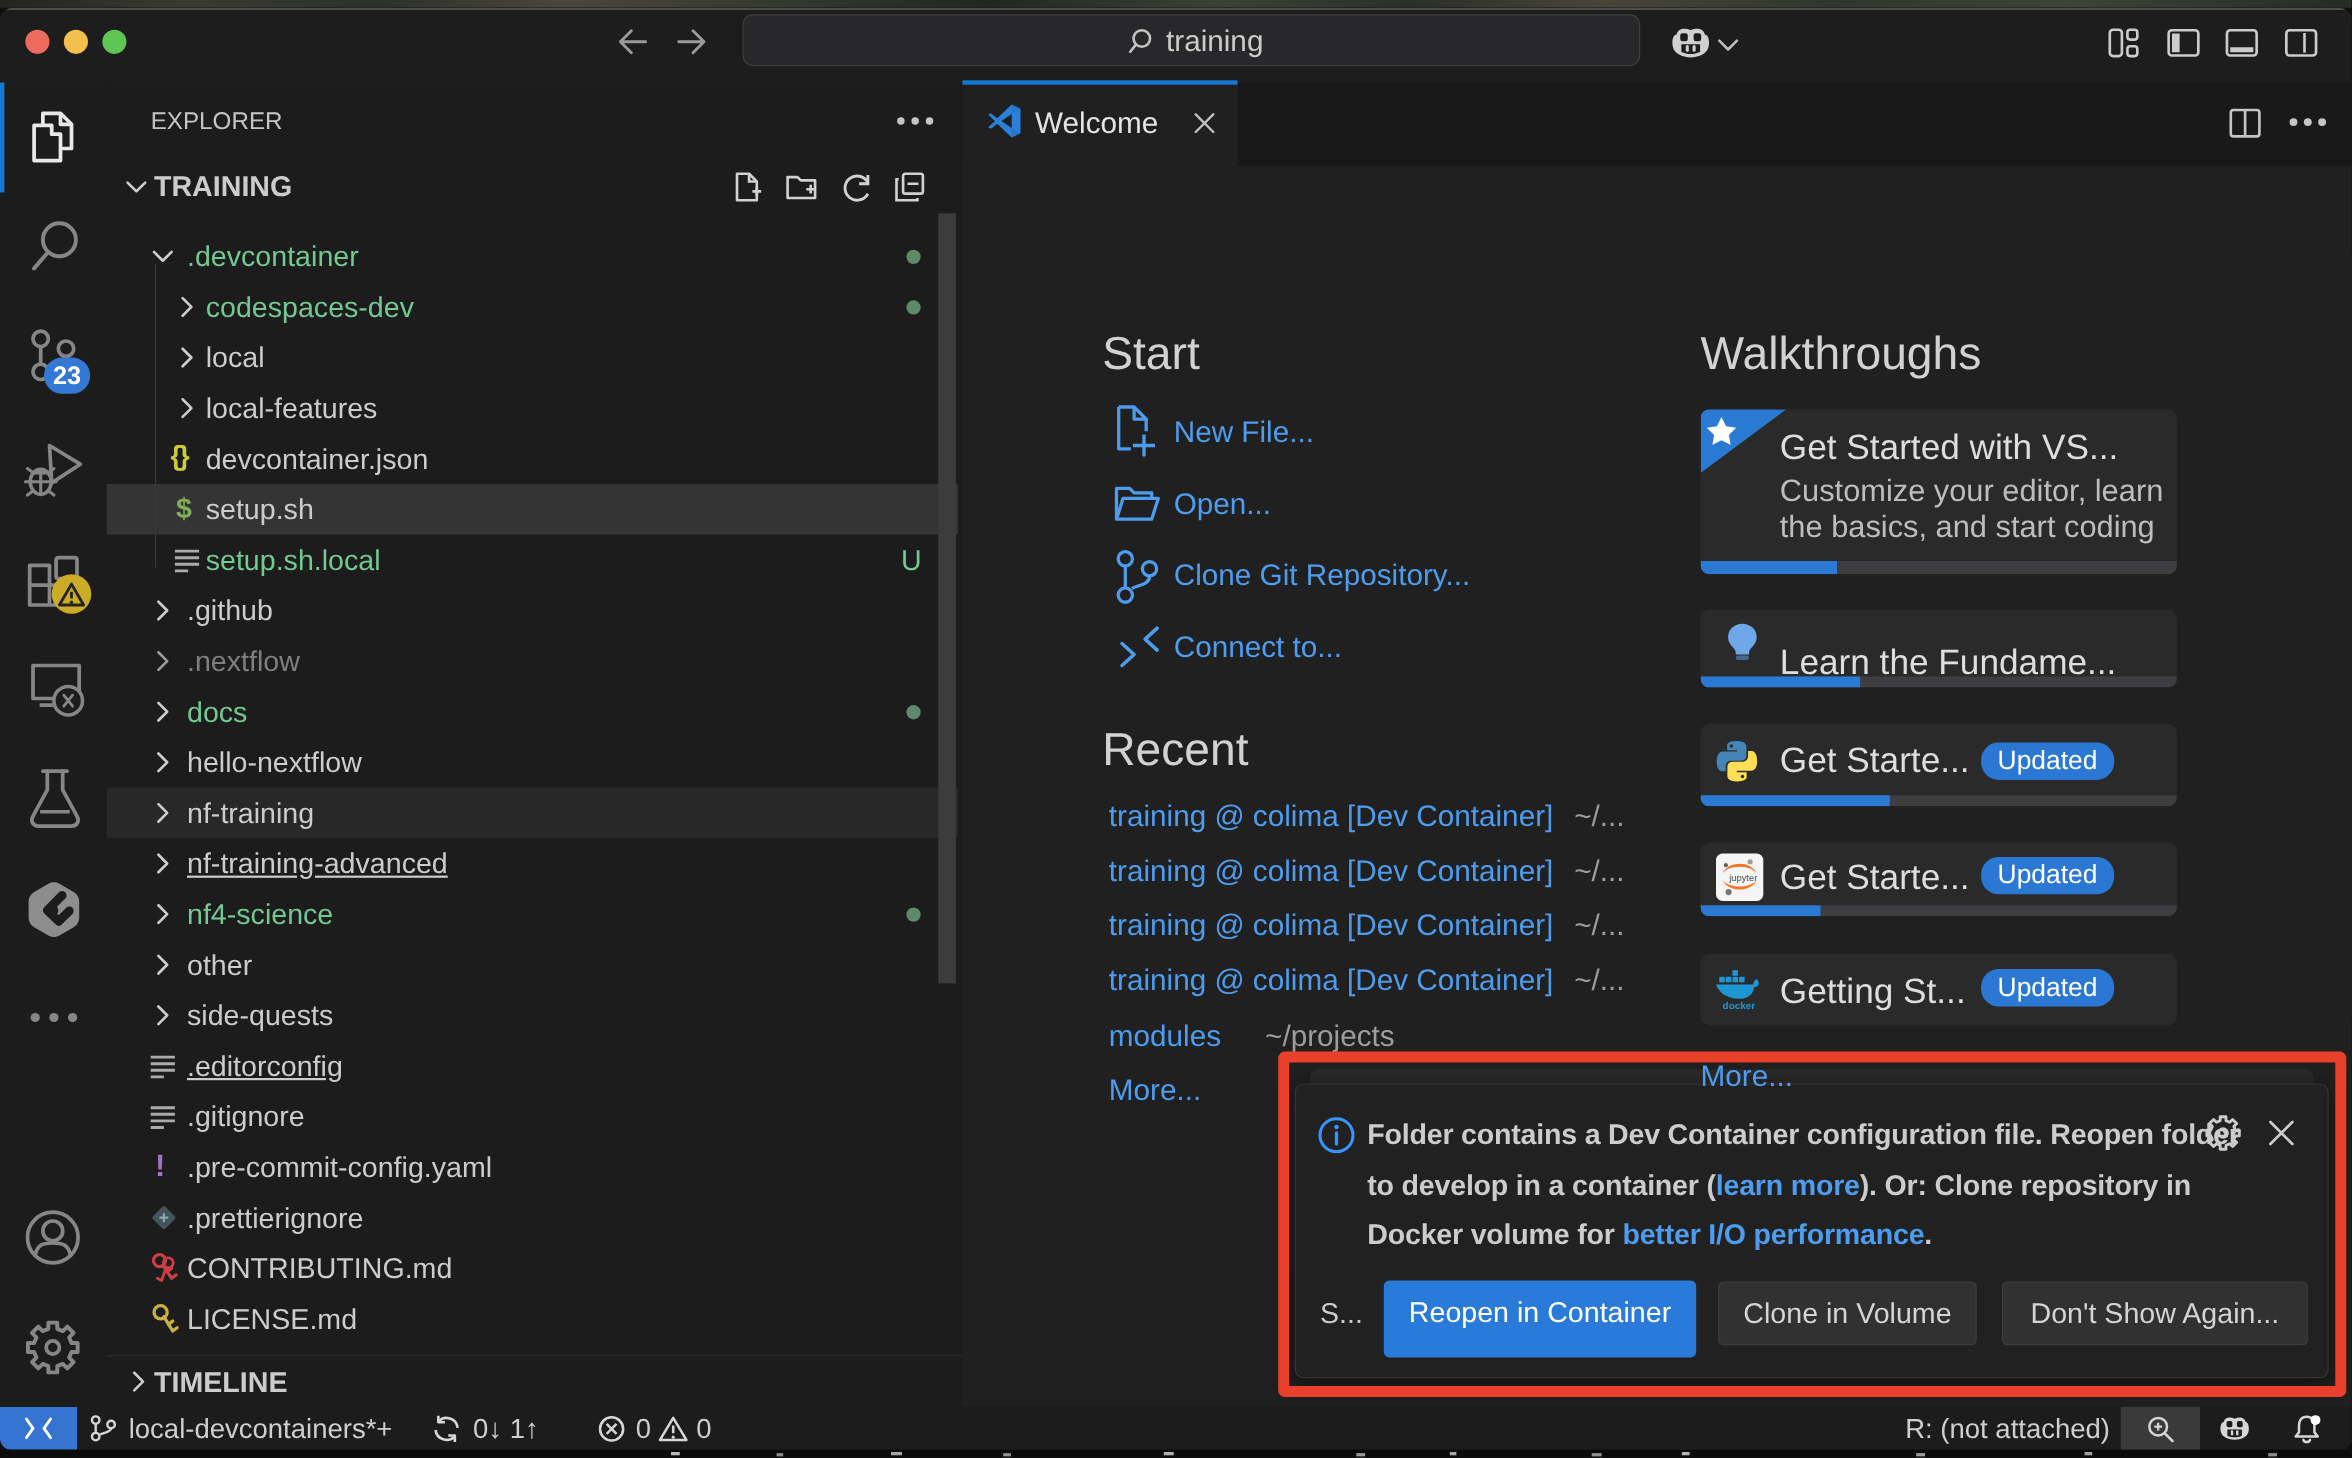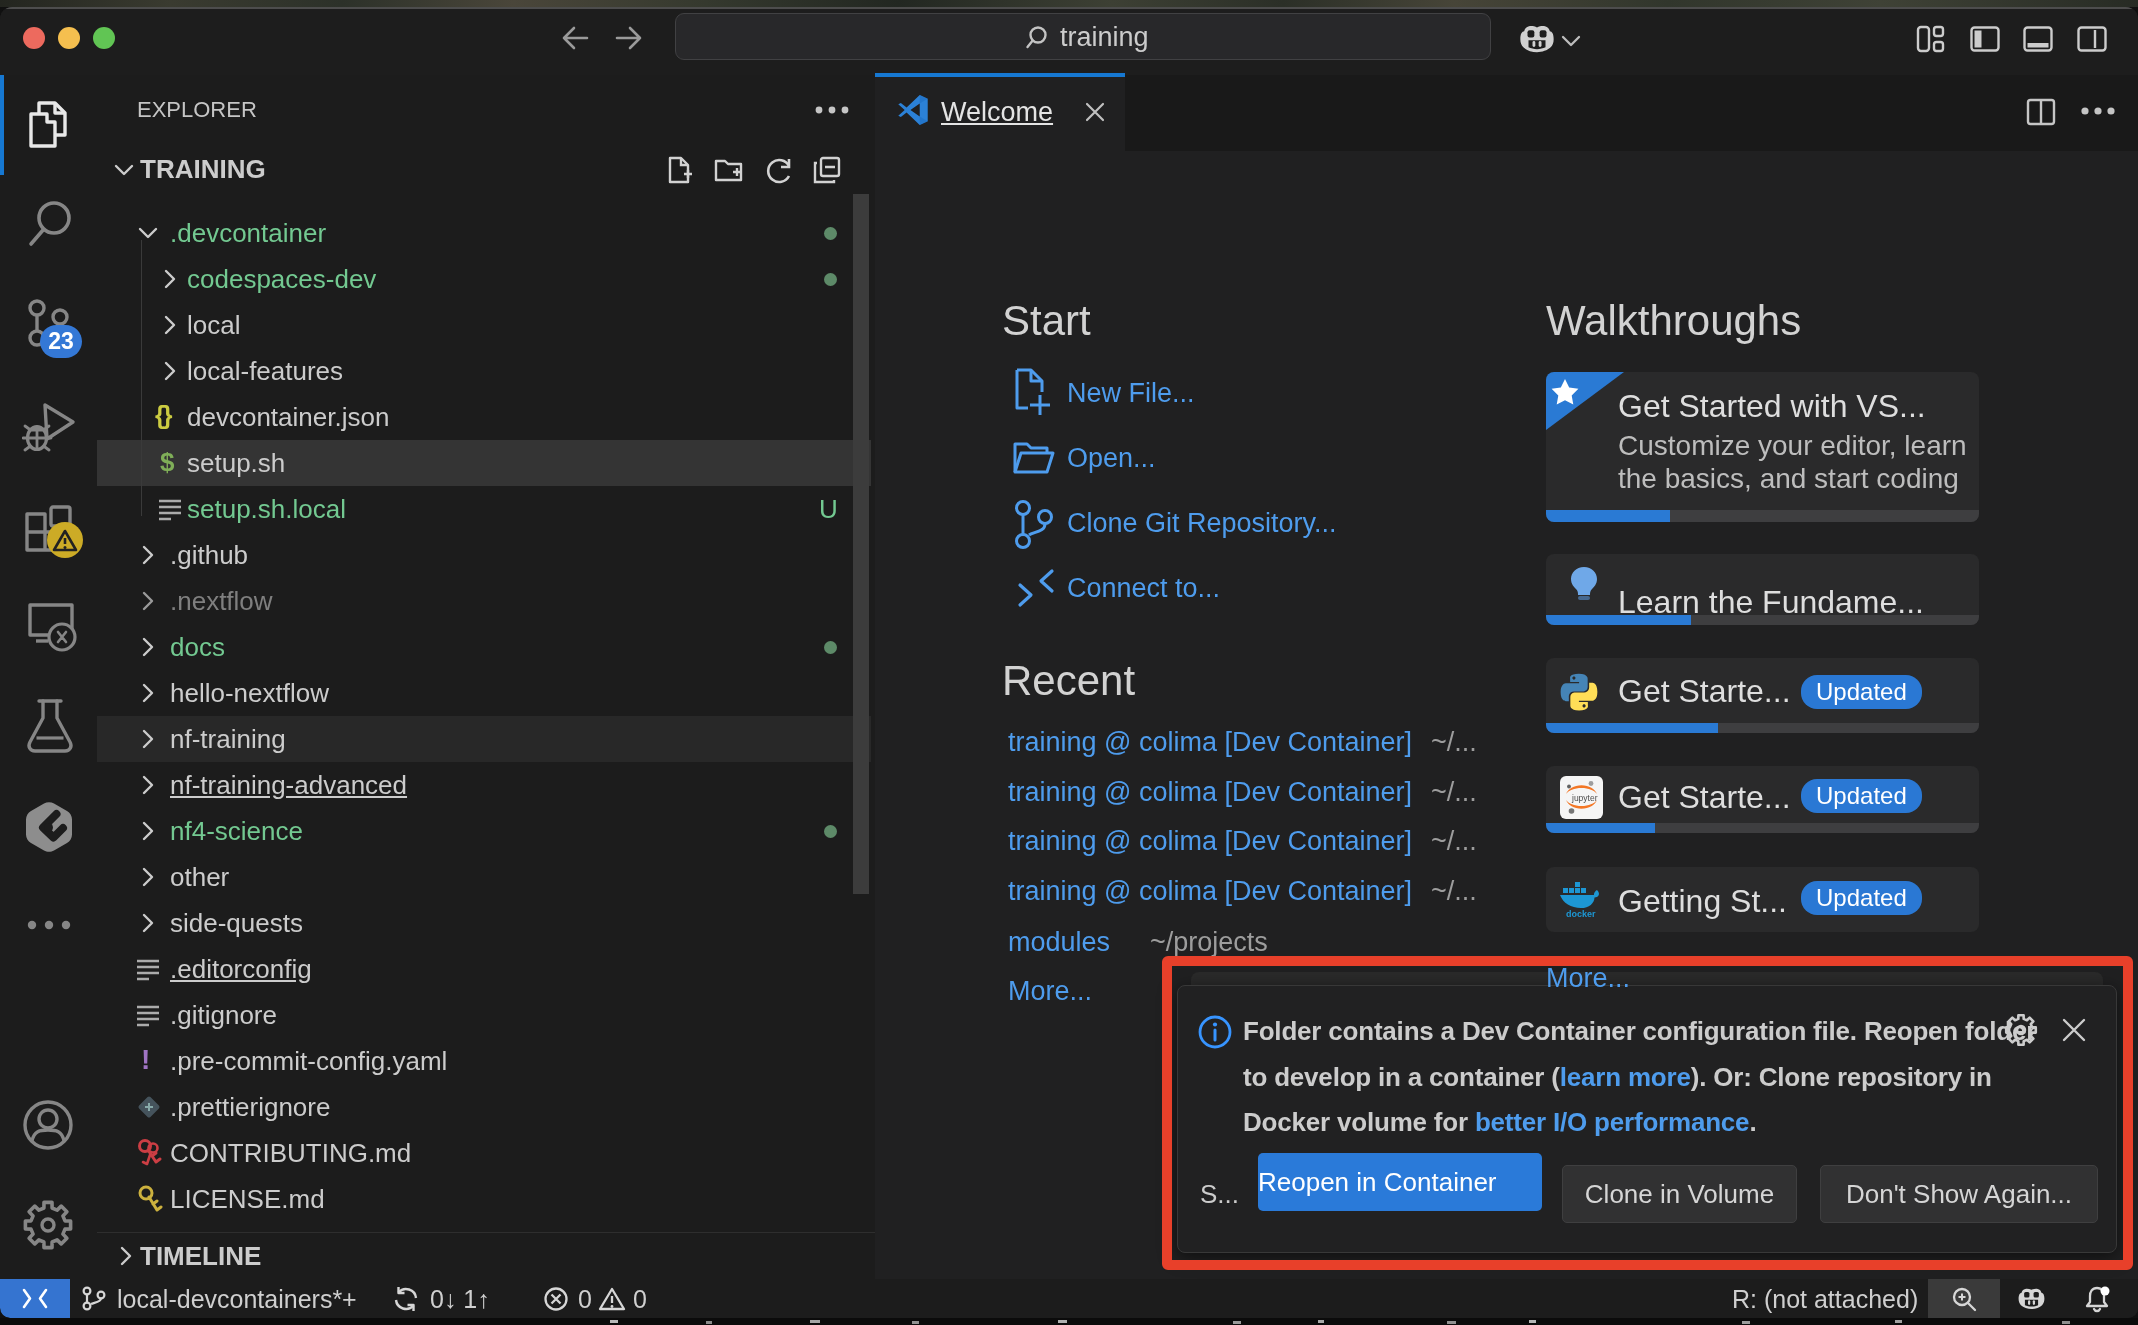--- a/index.html
+++ b/index.html
@@ -346,21 +346,21 @@
         <span class="abs" style="left:43px; top:8px; font-size:26px; font-weight:bold; color:#cccccc;">TIMELINE</span>
       </div>
     </div>
     <div id="editor" class="abs">
       <div class="abs" style="left:0; top:0; width:1263px; height:76px; background:#191919;"></div>
       <div class="abs" style="left:0; top:0; width:250px; height:76px; background:#202021;">
         <svg class="abs" style="left:22px; top:19px;" width="32" height="32" viewBox="0 0 100 100">
           <path fill="#2c8ceb" d="M71 3 L30 42 L12 28 L4 32 L24 50 L4 68 L12 72 L30 58 L71 97 L96 85 V15 Z M71 30 V70 L42 50 Z" opacity="0.9"></path>
           <path fill="#1e6fc4" d="M71 3 L96 15 L71 30 Z M71 70 L96 85 L71 97 Z" opacity="0.6"></path>
         </svg>
-        <span class="abs" style="left:66px; top:22px; font-size:27px; color:#e4e4e4;text-decoration:underline;">Welcome</span>
+        <span class="abs" style="left:66px; top:22px; font-size:27px; color:#e4e4e4;">Welcome</span>
         <svg class="abs" style="left:208px; top:25px;" width="24" height="24" viewBox="0 0 24 24">
             <path d="M4 4 L20 20 M20 4 L4 20" stroke="#c0c0c0" stroke-width="2.2" stroke-linecap="round"></path>
           </svg>
       </div>
       <svg class="abs" style="left:1149px; top:20px;" width="34" height="34" viewBox="0 0 34 34">
           <rect x="4" y="5" width="26" height="24" rx="2.5" stroke="#c5c5c5" stroke-width="2.4" fill="none"></rect>
           <path d="M17 5 V29" stroke="#c5c5c5" stroke-width="2.4"></path>
         </svg>
       <svg class="abs" style="left:1203px; top:29px;" width="40" height="14" viewBox="0 0 40 14">
           <circle cx="7" cy="7" r="3.6" fill="#c5c5c5"></circle>
@@ -488,21 +488,21 @@
         <svg class="abs" style="left:826px; top:27px;" width="34" height="34" viewBox="0 0 52 52">
             <g transform="translate(26,26)">
               <path d="M-4.0 -22.6 L4.0 -22.6 L4.1 -17.0 L9.1 -14.9 L13.2 -18.9 L18.9 -13.2 L14.9 -9.1 L17.0 -4.1 L22.6 -4.0 L22.6 4.0 L17.0 4.1 L14.9 9.1 L18.9 13.2 L13.2 18.9 L9.1 14.9 L4.1 17.0 L4.0 22.6 L-4.0 22.6 L-4.1 17.0 L-9.1 14.9 L-13.2 18.9 L-18.9 13.2 L-14.9 9.1 L-17.0 4.1 L-22.6 4.0 L-22.6 -4.0 L-17.0 -4.1 L-14.9 -9.1 L-18.9 -13.2 L-13.2 -18.9 L-9.1 -14.9 L-4.1 -17.0 Z" fill="none" stroke="#cccccc" stroke-width="4" stroke-linejoin="round"></path>
               <circle r="6" fill="none" stroke="#cccccc" stroke-width="4"></circle>
             </g>
           </svg>
         <svg class="abs" style="left:881px; top:29px;" width="30" height="30" viewBox="0 0 30 30">
             <path d="M5 5 L25 25 M25 5 L5 25" stroke="#cccccc" stroke-width="2.4" stroke-linecap="round"></path>
           </svg>
         <div class="abs" style="left:22px; top:193px; font-size:26px; color:#cccccc;">S...</div>
-        <div class="abs" style="left:80px; top:167px; width:284px; height:58px; background:#2a7ad9; border-radius:5px; "><span style="font-size:26px; color:#ffffff; line-height:58px;">Reopen in Container</span></div>
+        <div class="abs" style="left:80px; top:178px; width:284px; height:70px; background:#2a7ad9; border-radius:5px; text-align:center;"><span style="font-size:26px; color:#ffffff; line-height:58px;">Reopen in Container</span></div>
         <div class="abs" style="left:384px; top:179px; width:235px; height:58px; background:#313132; border:1px solid #3f3f40; border-radius:5px; text-align:center;"><span style="font-size:26px; color:#d5d5d5; line-height:56px;">Clone in Volume</span></div>
         <div class="abs" style="left:642px; top:179px; width:278px; height:58px; background:#313132; border:1px solid #3f3f40; border-radius:5px; text-align:center;"><span style="font-size:26px; color:#d5d5d5; line-height:56px;">Don't Show Again...</span></div>
       </div>
     </div>
     <div id="tabline" class="abs"></div>
     <div class="abs" style="left:0; top:0; width:2138px; height:2px; background:rgba(150,150,150,0.4); border-radius:12px 12px 0 0; z-index:5;"></div>
     <div id="statusbar" class="abs">
       <div class="abs" style="left:0; top:0; width:70px; height:39px; background:#3574d0; border-radius:0 0 0 10px;">
         <svg class="abs" style="left:20px; top:7px;" width="30" height="25" viewBox="0 0 30 25">
             <path d="M4 4 L10 12.5 L4 21 M26 4 L20 12.5 L26 21" stroke="#ffffff" stroke-width="2.6" fill="none" stroke-linecap="round" stroke-linejoin="round"></path>

